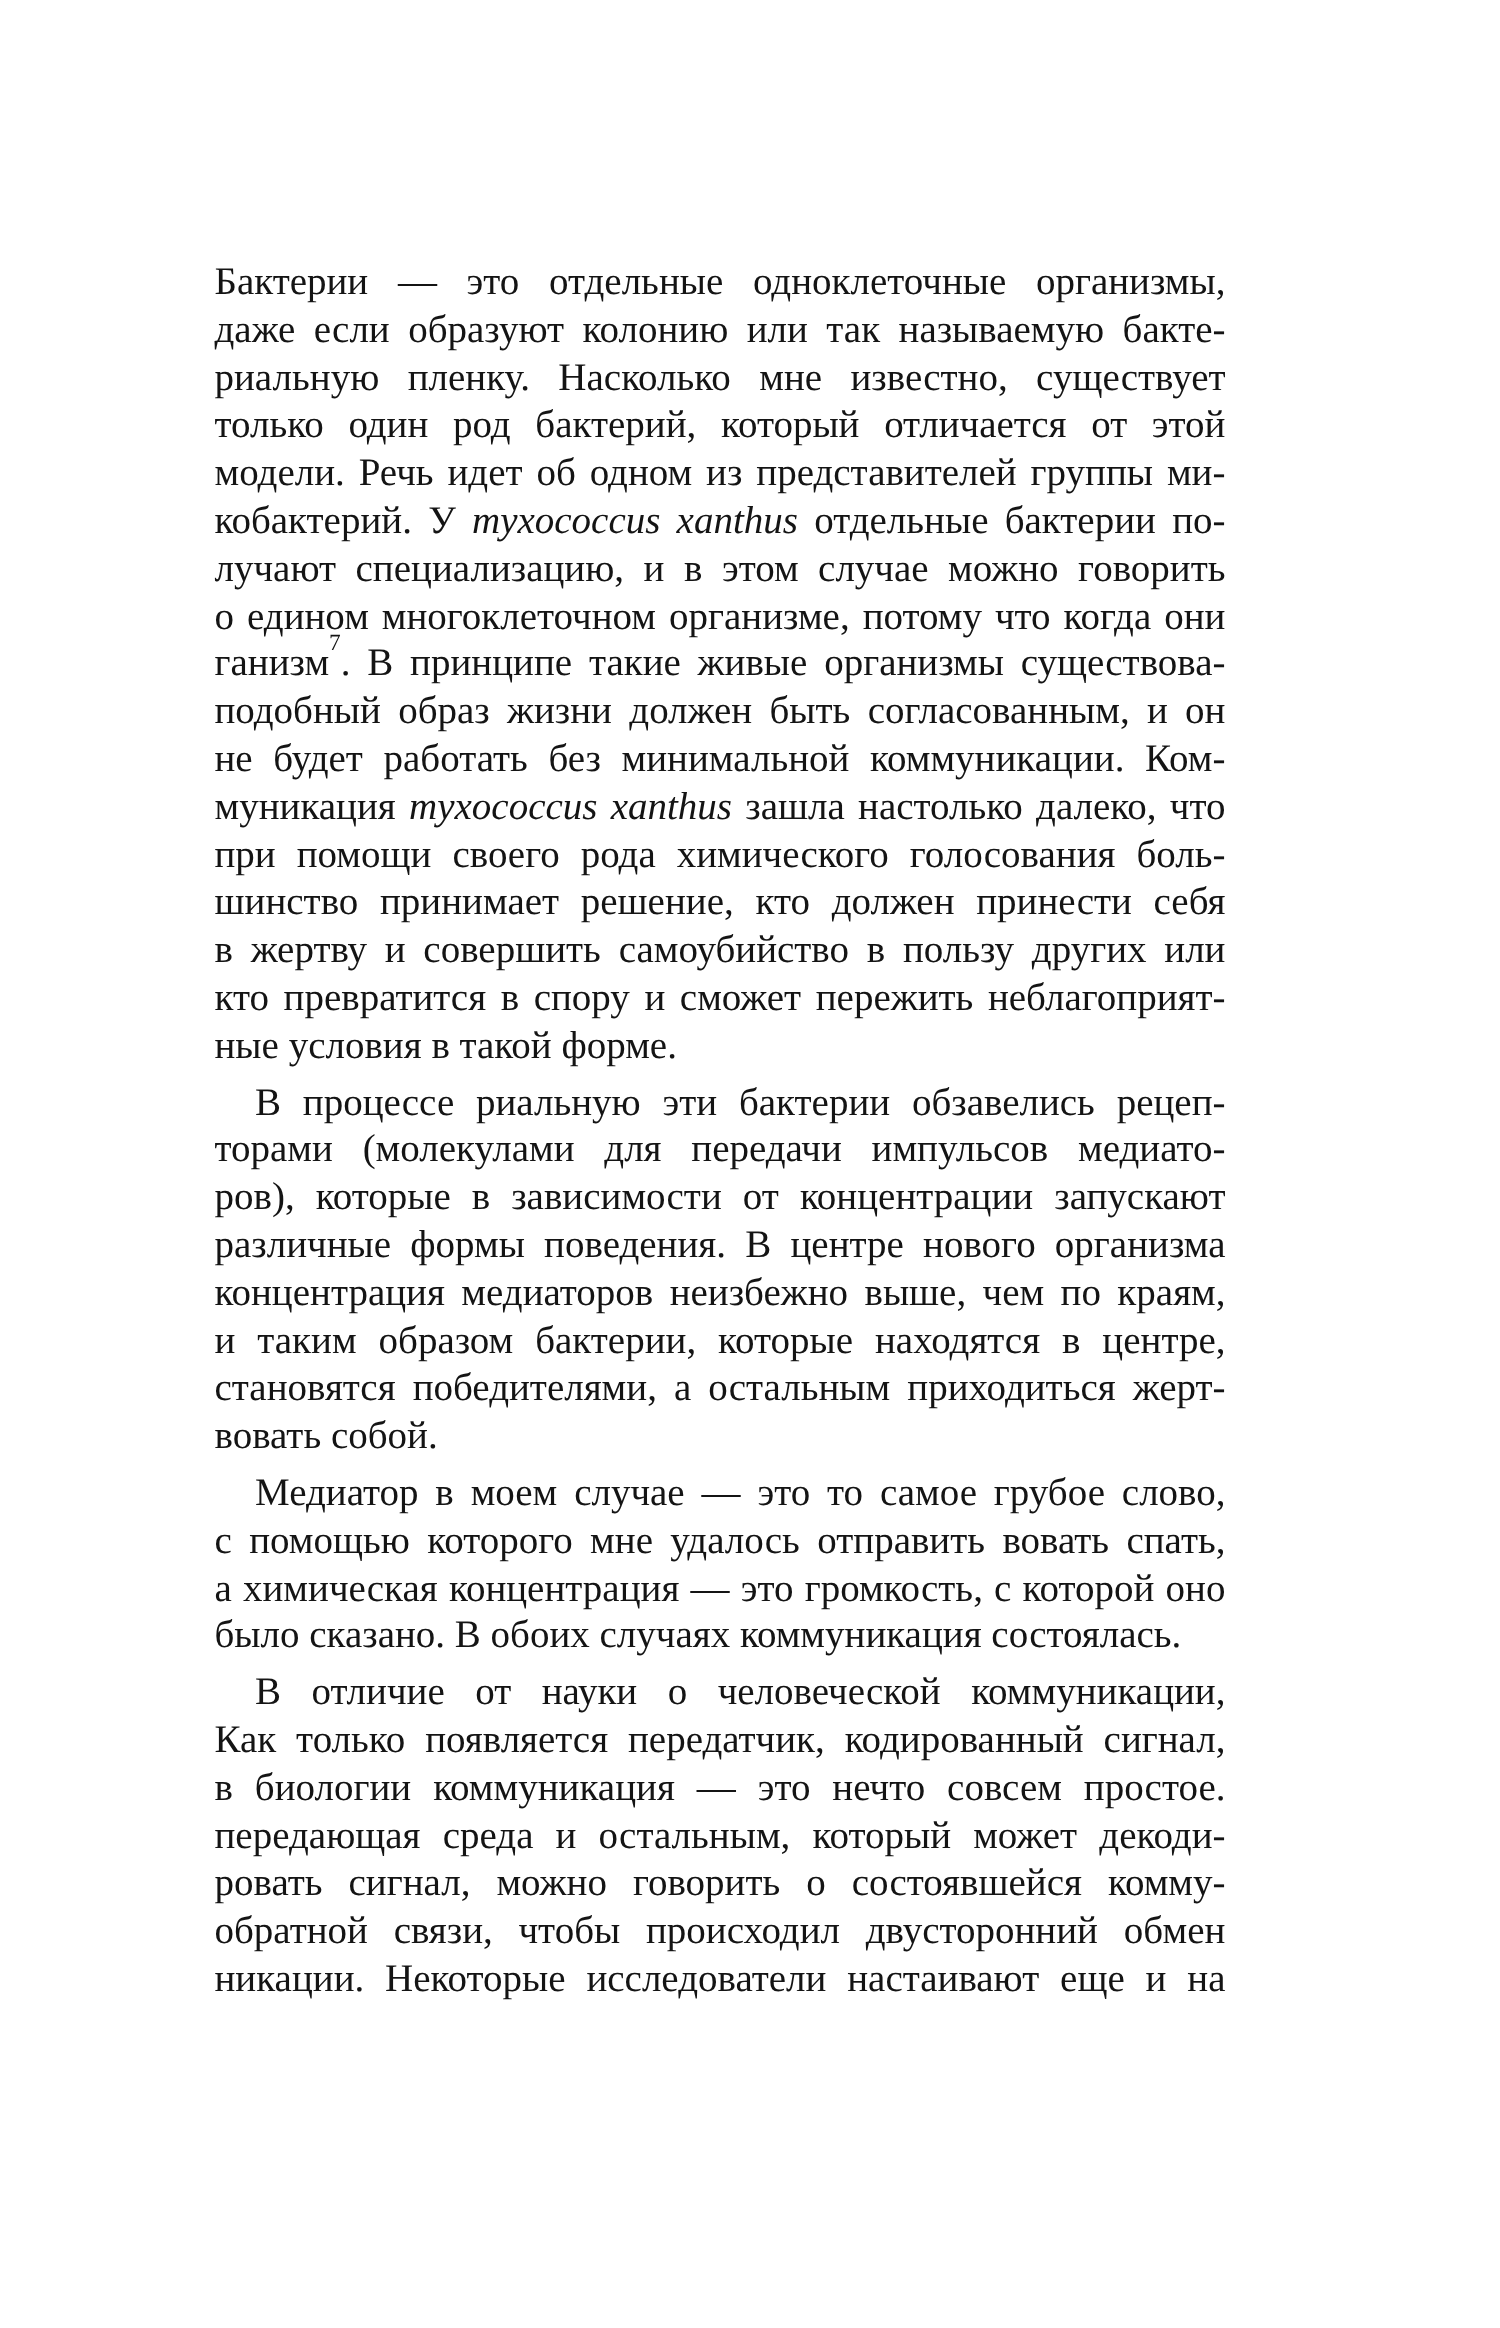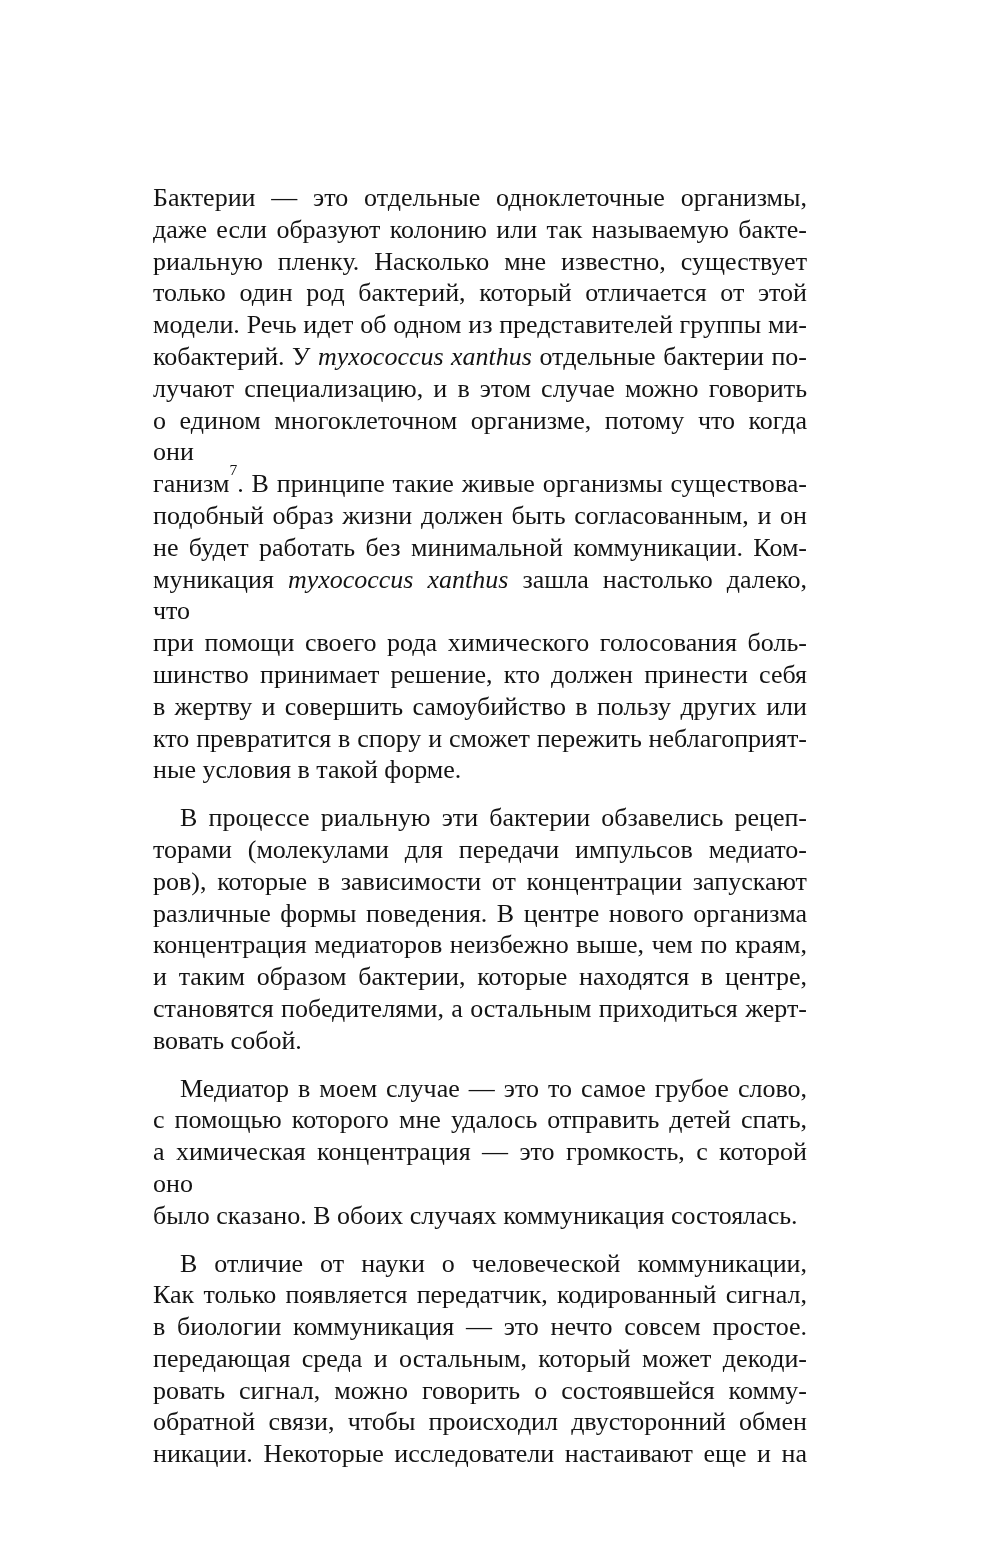--- a/index.html
+++ b/index.html
@@ -18,21 +18,21 @@
   }
   .text-block {
     position: absolute;
     left: 137px;
     top: 166px;
     width: 686px;
     font-size: 26px;
     line-height: 31.8px;
   }
   .para {
-    margin: 16px;
+    margin: 6px;
     padding: 0;
   }
   .line {
     text-align: justify;
     text-align-last: justify;
     white-space: normal;
   }
   .line.last {
     text-align-last: left;
   }
@@ -100,21 +100,21 @@
         <div class="line">торами (молекулами для передачи импульсов медиато-</div>
         <div class="line">ров), которые в зависимости от концентрации запускают</div>
         <div class="line">различные формы поведения. В центре нового организма</div>
         <div class="line">концентрация медиаторов неизбежно выше, чем по краям,</div>
         <div class="line">и таким образом бактерии, которые находятся в центре,</div>
         <div class="line">становятся победителями, а остальным приходиться жерт-</div>
         <div class="line last">вовать собой.</div>
       </div>
       <div class="para">
         <div class="line indent">Медиатор в моем случае — это то самое грубое слово,</div>
-        <div class="line">с помощью которого мне удалось отправить детей спать,</div>
+        <div class="line">с помощью которого мне удалось отправить вовать спать,</div>
         <div class="line">а химическая концентрация — это громкость, с которой оно</div>
         <div class="line last">было сказано. В обоих случаях коммуникация состоялась.</div>
       </div>
       <div class="para">
         <div class="line indent">В отличие от науки о человеческой коммуникации,</div>
         <div class="line">Как только появляется передатчик, кодированный сигнал,</div>
         <div class="line">в биологии коммуникация — это нечто совсем простое.</div>
         <div class="line">передающая среда и остальным, который может декоди-</div>
         <div class="line">ровать сигнал, можно говорить о состоявшейся комму-</div>
         <div class="line">обратной связи, чтобы происходил двусторонний обмен</div>

